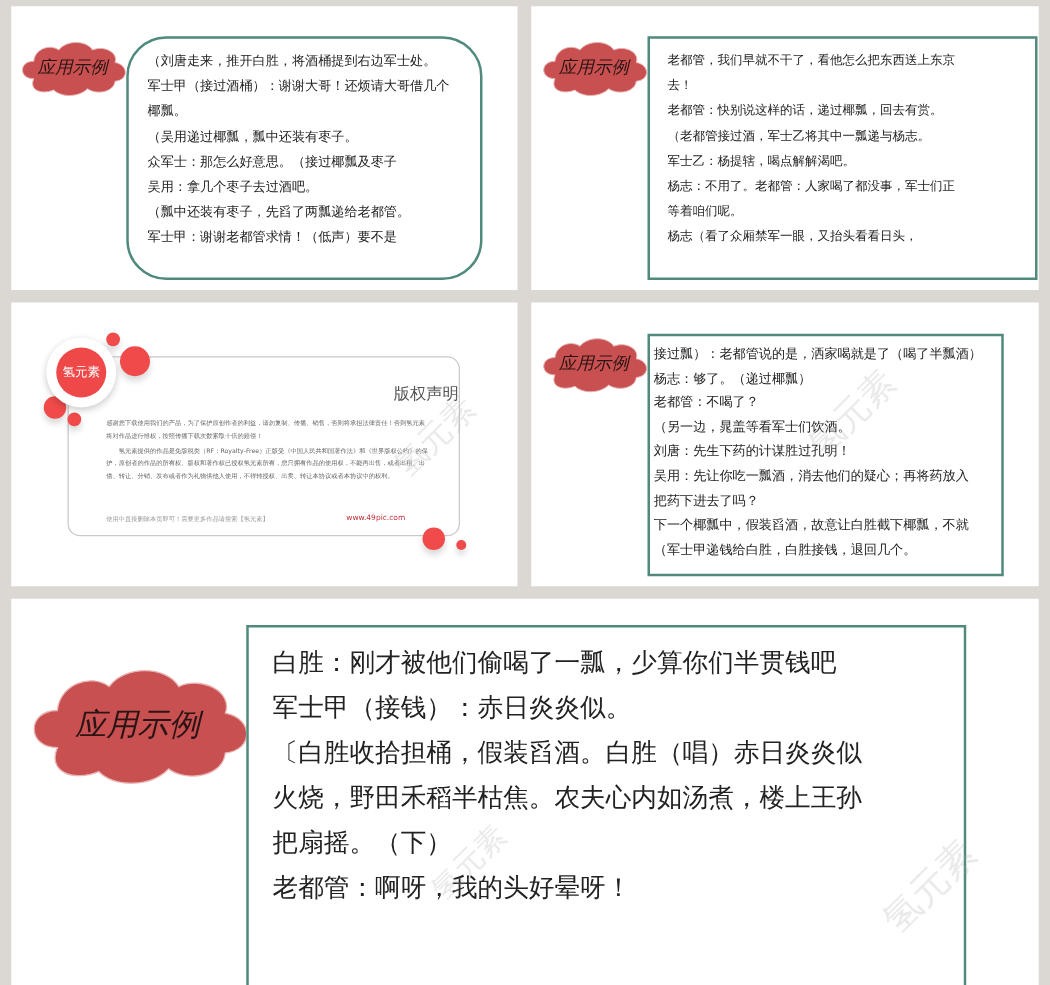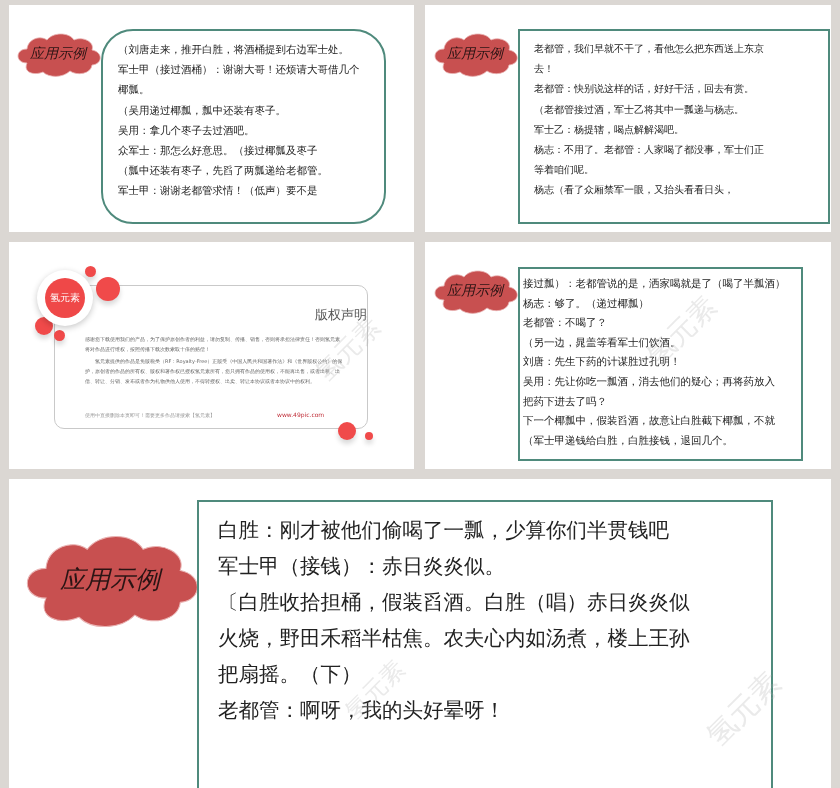--- a/index.html
+++ b/index.html
@@ -57,38 +57,38 @@
     <svg width="90" height="48" viewBox="0 0 90 48">
       <path d="M14 33 C2 33 2 19 14 19 C15 9 27 5 34 10 C40 2 56 2 61 10 C70 6 82 12 79 20 C90 22 90 34 79 35 C78 44 64 46 57 41 C50 48 36 48 30 42 C20 46 10 42 14 33 Z" fill="#c85050" stroke="#e9b3b3" stroke-width="0.8"></path>
     </svg>
     <div class="cloud-label">应用示例</div>
   </div>
   <div class="box">
     <p>（刘唐走来，推开白胜，将酒桶提到右边军士处。</p>
     <p>军士甲（接过酒桶）：谢谢大哥！还烦请大哥借几个</p>
     <p>椰瓢。</p>
     <p>（吴用递过椰瓢，瓢中还装有枣子。</p>
+    <p>众军士：那怎么好意思。（接过椰瓢及枣子</p>
     <p>吴用：拿几个枣子去过酒吧。</p>
-    <p>众军士：那怎么好意思。（接过椰瓢及枣子</p>
     <p>（瓢中还装有枣子，先舀了两瓢递给老都管。</p>
     <p>军士甲：谢谢老都管求情！（低声）要不是</p>
   </div>
 </div>
 
 <div class="slide" id="s2">
   <div class="cloud">
     <svg width="90" height="48" viewBox="0 0 90 48">
       <path d="M14 33 C2 33 2 19 14 19 C15 9 27 5 34 10 C40 2 56 2 61 10 C70 6 82 12 79 20 C90 22 90 34 79 35 C78 44 64 46 57 41 C50 48 36 48 30 42 C20 46 10 42 14 33 Z" fill="#c85050" stroke="#e9b3b3" stroke-width="0.8"></path>
     </svg>
     <div class="cloud-label">应用示例</div>
   </div>
   <div class="box">
     <p>老都管，我们早就不干了，看他怎么把东西送上东京</p>
     <p>去！</p>
-    <p>老都管：快别说这样的话，好好干活，回去有赏。</p>
+    <p>老都管：快别说这样的话，递过椰瓢，回去有赏。</p>
     <p>（老都管接过酒，军士乙将其中一瓢递与杨志。</p>
     <p>军士乙：杨提辖，喝点解解渴吧。</p>
     <p>杨志：不用了。老都管：人家喝了都没事，军士们正</p>
     <p>等着咱们呢。</p>
     <p>杨志（看了众厢禁军一眼，又抬头看看日头，</p>
   </div>
 </div>
 
 <div class="slide" id="s3">
   <div class="card">

